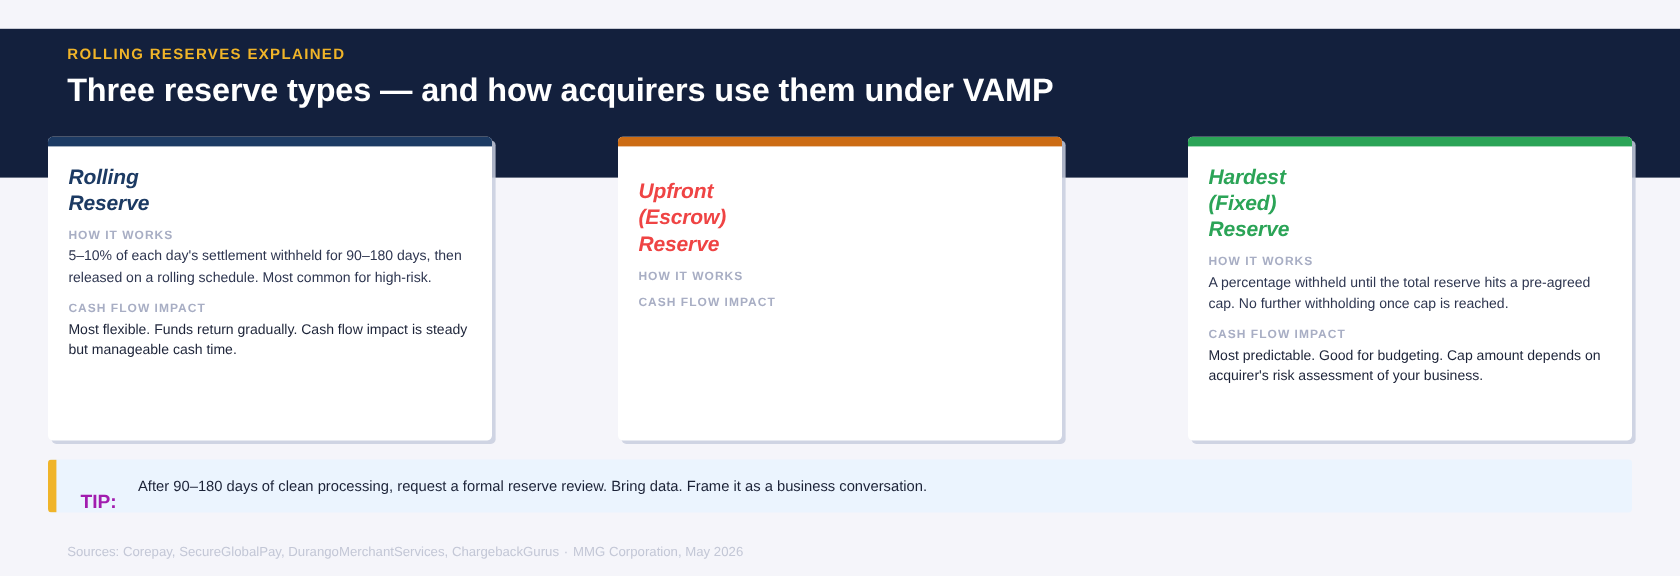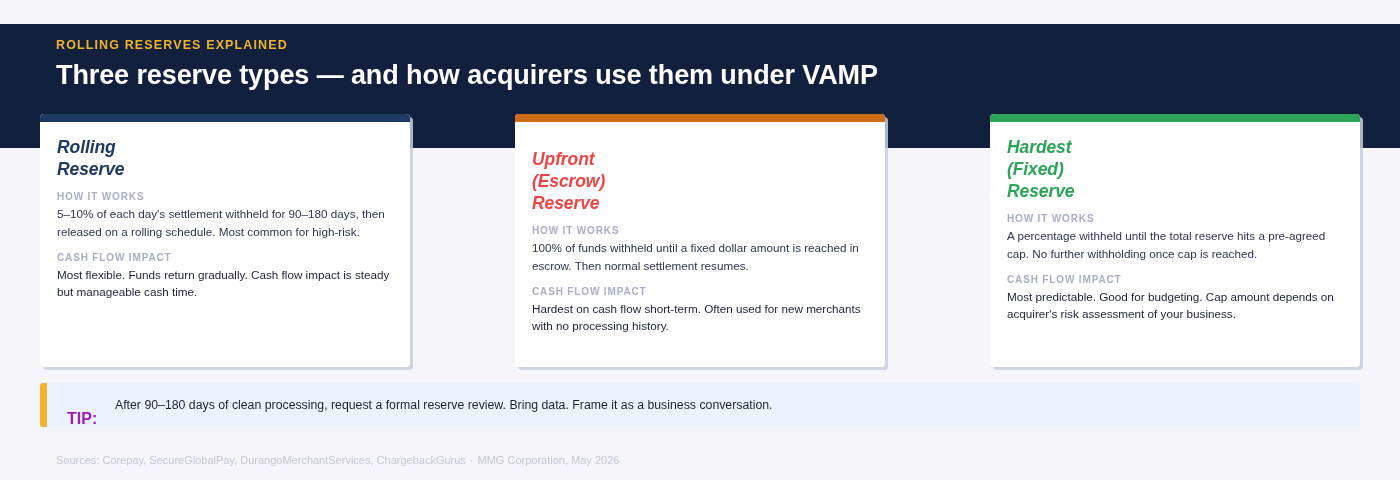--- a/index.html
+++ b/index.html
@@ -189,25 +189,23 @@
     </div>
 
     <div class="card c1">
       <div class="accent" style="background: rgb(204, 108, 20);"></div>
       <div class="card-inner">
         <div class="card-title" style="color: #ef4444; margin-top: 12px;">Upfront
 (Escrow)
 Reserve</div>
         <div class="sec how">
           <div class="sec-label">HOW IT WORKS</div>
-          <div class="sec-body">100% of funds withheld until a fixed dollar amount is reached in escrow. Then normal settlement resumes.</div>
         </div>
         <div class="sec cash">
           <div class="sec-label">CASH FLOW IMPACT</div>
-          <div class="sec-body">Hardest on cash flow short-term. Often used for new merchants with no processing history.</div>
         </div>
       </div>
     </div>
 
     <div class="card c2">
       <div class="accent" style="background: rgb(43, 164, 87);"></div>
       <div class="card-inner">
         <div class="card-title" style="color: rgb(43, 164, 87);">Hardest
 (Fixed)
 Reserve</div>

